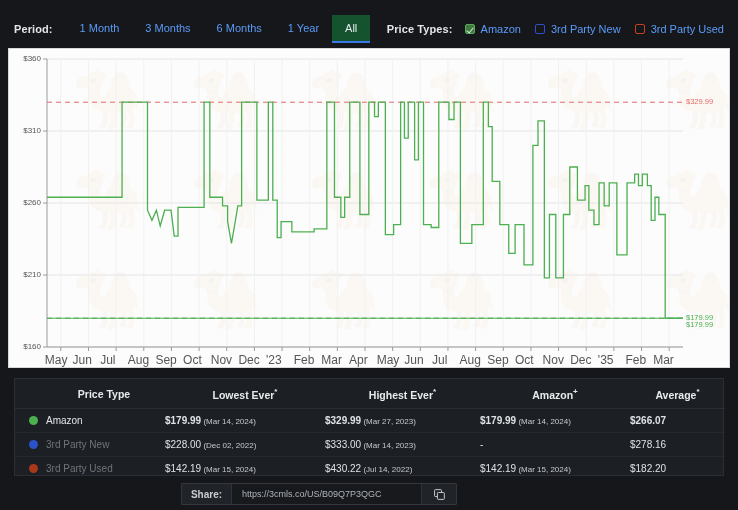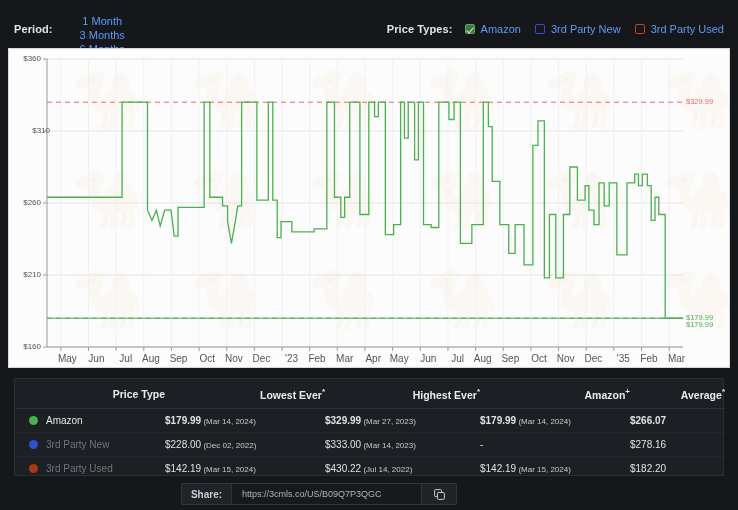--- a/index.html
+++ b/index.html
@@ -35,21 +35,20 @@
     font-weight: bold;
     color: #e3e5e8;
     letter-spacing: 0.1px;
     white-space: nowrap;
   }
   .period-tabs {
     display: flex;
     align-items: stretch;
     margin-left: 14px;
     height: 28px;
-    flex-direction: column;
   }
   .period-tab {
     display: flex;
     align-items: center;
     justify-content: center;
     padding: 0 13px;
     font-size: 11px;
     color: #5b9bf8;
     cursor: pointer;
     border-bottom: 2px solid transparent;
@@ -116,23 +115,23 @@
   
   .ylab {
     position: absolute;
     font-size: 8px;
     color: #555;
     text-align: right;
     white-space: nowrap;
   }
   .xlab {
     position: absolute;
-    font-size: 10px;
+    font-size: 12px;
     color: #555;
-    text-align: right;
+    text-align: left;
     white-space: nowrap;
   }
   .ann {
     position: absolute;
     font-size: 7.5px;
     white-space: nowrap;
   }
   .ann.hi { color: #e36b6b; }
   .ann.lo { color: #4caf50; }
 
@@ -143,21 +142,21 @@
     width: 710px; height: 98px;
     background: #1c1f23;
     border: 1px solid #2b2f35;
   }
   table.pt {
     width: 100%;
     border-collapse: collapse;
     table-layout: fixed;
   }
   table.pt th {
-    text-align: right;
+    text-align: center;
     font-size: 10.5px;
     font-weight: bold;
     color: #e8eaec;
     padding: 8px 0 7px 0;
     border-bottom: 1px solid #2b2f35;
   }
   table.pt td {
     font-size: 10px;
     color: #dfe2e5;
     padding: 6px 0;
@@ -360,21 +359,21 @@
         <line x1="660.1739130434783" y1="298" x2="660.1739130434783" y2="302" stroke="#9a9a9a" stroke-width="1"></line>
         <line x1="38" y1="53.21439999999998" x2="674" y2="53.21439999999998" stroke="#e36b6b" stroke-width="1" stroke-dasharray="5,4"></line>
         <line x1="38" y1="269.2144" x2="674" y2="269.2144" stroke="#4caf50" stroke-width="1" stroke-dasharray="5,4"></line>
         <line x1="38" y1="269.2144" x2="674" y2="269.2144" stroke="#4caf50" stroke-width="1" stroke-dasharray="0"></line>
         <path d="M38.00 148.24 L113.05 148.24 L113.05 53.21 L138.49 53.21 L138.49 161.20 L142.94 171.28 L147.39 161.20 L151.21 177.04 L155.66 161.20 L162.02 161.20 L165.20 187.12 L169.02 187.12 L169.02 158.32 L195.09 158.32 L195.09 53.21 L200.82 53.21 L200.82 148.24 L213.54 148.24 L213.54 156.88 L218.62 156.88 L218.62 172.72 L222.44 194.32 L226.26 172.72 L228.80 156.88 L232.62 156.88 L232.62 53.21 L247.88 53.21 L247.88 151.12 L259.33 151.12 L259.33 53.21 L263.78 53.21 L263.78 151.12 L268.23 151.12 L268.23 188.56 L272.05 188.56 L272.05 172.72 L282.86 172.72 L282.86 182.80 L305.12 182.80 L305.12 179.92 L317.84 179.92 L317.84 53.21 L325.47 53.21 L325.47 148.24 L331.83 148.24 L331.83 168.40 L335.65 168.40 L335.65 148.24 L340.74 148.24 L340.74 53.21 L350.91 53.21 L350.91 165.52 L359.82 165.52 L359.82 53.21 L365.54 53.21 L365.54 67.60 L369.36 67.60 L369.36 53.21 L376.35 53.21 L376.35 185.68 L384.62 185.68 L384.62 175.60 L391.62 175.60 L391.62 53.21 L395.43 53.21 L395.43 89.20 L399.25 89.20 L399.25 53.21 L405.61 53.21 L405.61 110.80 L409.42 110.80 L409.42 53.21 L414.51 53.21 L414.51 175.60 L422.14 175.60 L422.14 178.48 L429.78 178.48 L429.78 53.21 L439.95 53.21 L439.95 70.48 L445.04 70.48 L445.04 53.21 L451.40 53.21 L451.40 194.32 L462.85 194.32 L462.85 175.60 L474.30 175.60 L474.30 53.21 L479.38 53.21 L479.38 77.68 L483.20 77.68 L483.20 132.40 L490.83 132.40 L490.83 175.60 L499.74 175.60 L499.74 204.40 L506.10 204.40 L506.10 175.60 L515.00 175.60 L515.00 215.92 L523.90 215.92 L523.90 96.40 L528.99 96.40 L528.99 71.92 L535.35 71.92 L535.35 228.88 L540.44 228.88 L540.44 165.52 L546.80 165.52 L546.80 228.88 L554.43 228.88 L554.43 165.52 L560.79 165.52 L560.79 118.00 L568.42 118.00 L568.42 151.12 L576.06 151.12 L576.06 136.72 L579.87 136.72 L579.87 161.20 L584.96 161.20 L584.96 175.60 L590.05 175.60 L590.05 133.84 L595.14 133.84 L595.14 156.88 L600.22 156.88 L600.22 133.84 L607.86 133.84 L607.86 205.84 L618.03 205.84 L618.03 133.84 L625.66 133.84 L625.66 125.20 L629.48 125.20 L629.48 136.72 L633.30 136.72 L633.30 125.20 L638.38 125.20 L638.38 136.72 L642.20 136.72 L642.20 171.28 L646.02 171.28 L646.02 148.24 L649.83 148.24 L649.83 165.52 L656.19 165.52 L656.19 269.21 L674.00 269.21 " fill="none" stroke="#4caf50" stroke-width="1.3" stroke-linejoin="miter" stroke-linecap="butt"></path>
       </svg>
     <div id="chart-overlay">
         <div class="ylab" style="left: 0px; width: 32px; top: 293px;">$160</div>
         <div class="ylab" style="left: 0px; width: 32px; top: 221px;">$210</div>
         <div class="ylab" style="left: 0px; width: 32px; top: 149px;">$260</div>
-        <div class="ylab" style="left: 9px; width: 32px; top: 77px;">$310</div>
+        <div class="ylab" style="left: 0px; width: 32px; top: 77px;">$310</div>
         <div class="ylab" style="left: 0px; width: 32px; top: 5px;">$360</div>
         <div class="xlab" style="left: 35.8261px; width: 32px; top: 304px;">May</div>
         <div class="xlab" style="left: 63.4783px; width: 32px; top: 304px;">Jun</div>
         <div class="xlab" style="left: 91.1304px; width: 32px; top: 304px;">Jul</div>
         <div class="xlab" style="left: 118.783px; width: 32px; top: 304px;">Aug</div>
         <div class="xlab" style="left: 146.435px; width: 32px; top: 304px;">Sep</div>
         <div class="xlab" style="left: 174.087px; width: 32px; top: 304px;">Oct</div>
         <div class="xlab" style="left: 201.739px; width: 32px; top: 304px;">Nov</div>
         <div class="xlab" style="left: 229.391px; width: 32px; top: 304px;">Dec</div>
         <div class="xlab" style="left: 257.043px; width: 32px; top: 304px;">'23</div>

